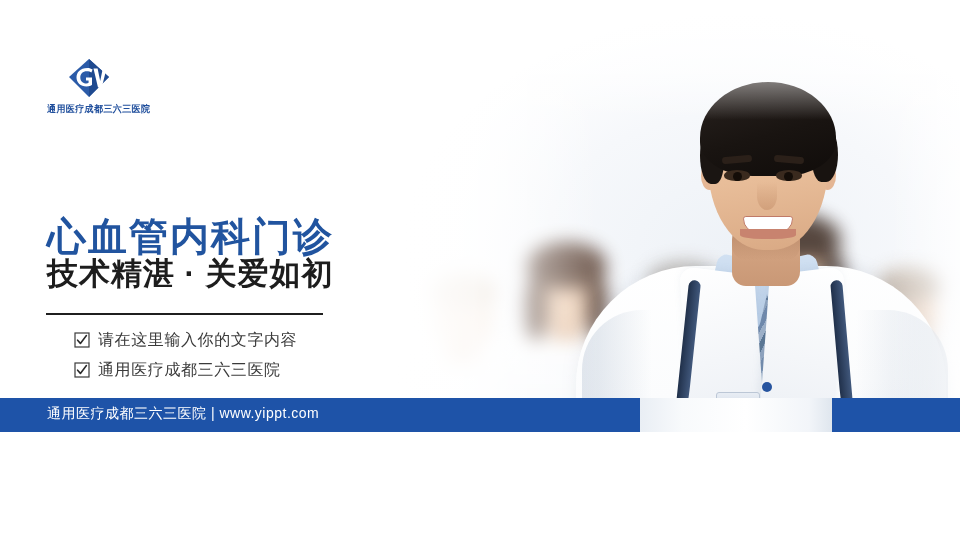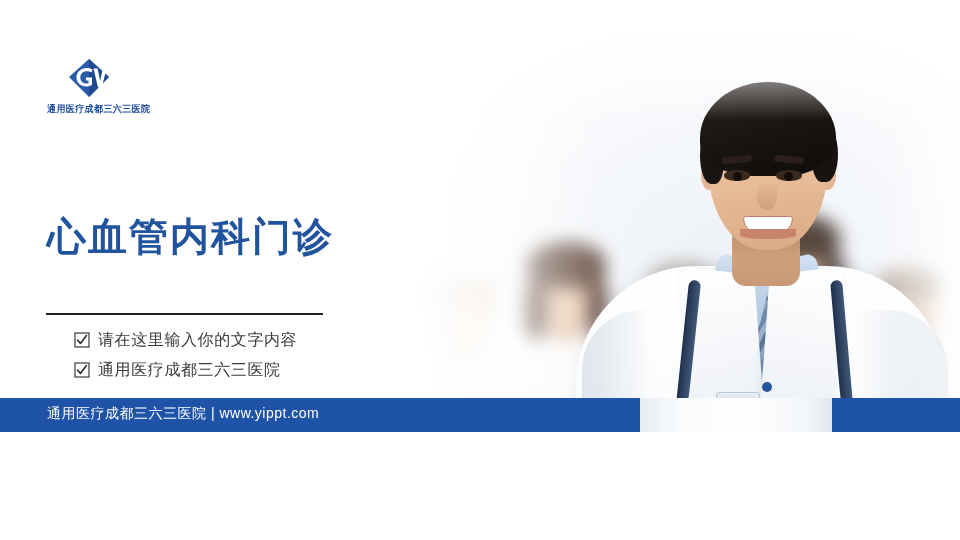--- a/index.html
+++ b/index.html
@@ -612,20 +612,21 @@
     <svg class="logo-mark" viewBox="0 0 44 42">
       <path d="M22 2 L42 20 L22 40 L2 20 Z" fill="#2B5BA8"></path>
       <path d="M22 2 L42 20 L22 40 Z" fill="#1F4A90"></path>
       <path d="M20.5 11 C13 11 9.5 15.5 9.5 20.5 C9.5 25.5 13.5 29.5 19.5 29.5 C22 29.5 24 28.8 25 27.8 L25 20.5 L19 20.5 L19 23.4 L21.6 23.4 L21.6 25.8 C21 26.2 20.2 26.4 19.4 26.4 C15.7 26.4 13.3 24 13.3 20.4 C13.3 16.8 15.7 14.2 19.8 14.2 C21.7 14.2 23.2 14.7 24.4 15.5 L25.6 12.6 C24.2 11.6 22.4 11 20.5 11 Z" fill="#ffffff"></path>
       <path d="M26.5 11.5 L30.6 11.5 L33.2 24 L35.8 11.5 L39.5 11.5 L34.8 30.5 L31 30.5 Z" fill="#ffffff"></path>
     </svg>
     <div class="logo-text">通用医疗成都三六三医院</div>
   </div>
 
   <div class="headline">心血管内科门诊</div>
+  <div class="subhead">技术精湛 · 关爱如初</div>
 
   <div class="rule rule-top"></div>
 
   <div class="bullets">
     <div class="bullet">
       <svg class="bullet-check" viewBox="0 0 16 16">
         <rect x="1" y="1" width="14" height="14" fill="none" stroke="#3a3a3a" stroke-width="1.2"></rect>
         <path d="M3.6 8.2 L6.4 11.4 L12.4 3.6" fill="none" stroke="#2b2b2b" stroke-width="1.6" stroke-linecap="round" stroke-linejoin="round"></path>
       </svg>
       <span class="bullet-text">请在这里输入你的文字内容</span>

